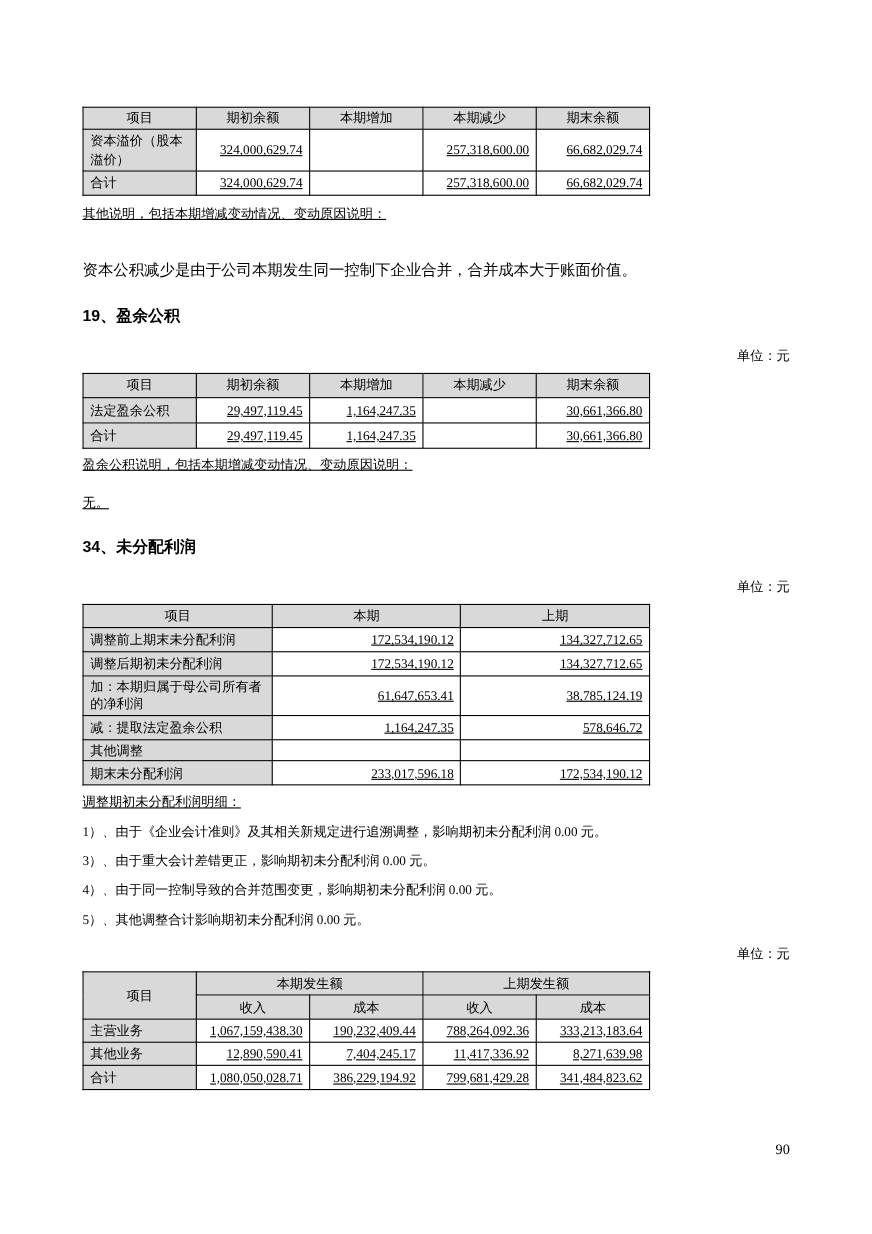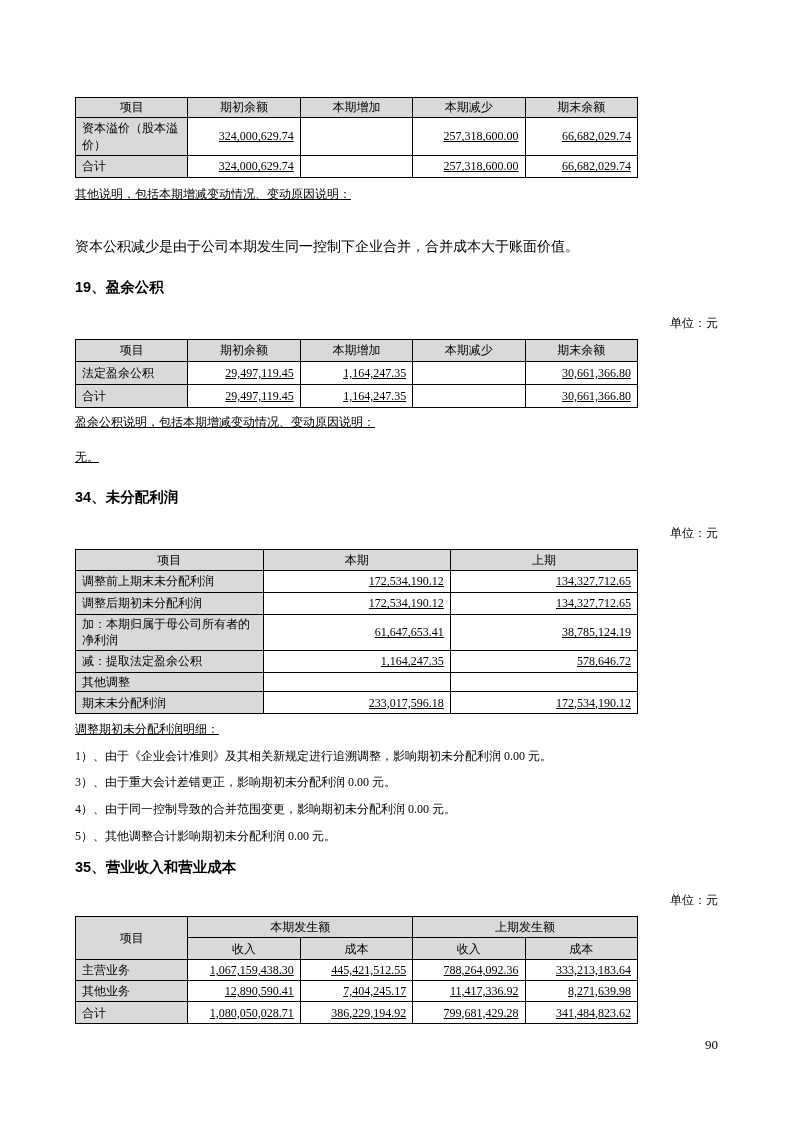--- a/index.html
+++ b/index.html
@@ -7,21 +7,21 @@
   body {
     width:793px; height:1122px;
     background:#ffffff;
     font-family:"Liberation Serif", serif;
     color:#000000;
     position:relative;
     overflow:hidden;
   }
   .content { position:absolute; left:75px; top:97px; width:643px; }
 
-  table { border-collapse:collapse; width:563px; table-layout:fixed; border:1.5px solid #000;padding-left:16px; }
+  table { border-collapse:collapse; width:516px; table-layout:fixed; border:1.5px solid #000;padding-left:16px; }
   th, td {
     border:1px solid #000;
     font-size:12px;
     font-weight:normal;
     padding:1px 6px;
     vertical-align:middle;
     line-height:1.35;
     overflow:hidden;
     word-break:break-all;
   }
@@ -165,21 +165,20 @@
       <td class="num">172,534,190.12</td>
     </tr>
   </tbody>
     </table>
   <p class="note" style="margin-top:8px">调整期初未分配利润明细：</p>
   <p class="detail-line">1）、由于《企业会计准则》及其相关新规定进行追溯调整，影响期初未分配利润 0.00 元。</p>
   <p class="detail-line">3）、由于重大会计差错更正，影响期初未分配利润 0.00 元。</p>
   <p class="detail-line">4）、由于同一控制导致的合并范围变更，影响期初未分配利润 0.00 元。</p>
   <p class="detail-line">5）、其他调整合计影响期初未分配利润 0.00 元。</p>
 
-  <div class="heading h35">35、营业收入和营业成本</div>
   <div class="unit" style="margin-top:15px">单位：元</div>
   <table>
     <colgroup>
         <col style="width:20%">
         <col style="width:20%">
         <col style="width:20%">
         <col style="width:20%">
         <col style="width:20%">
       </colgroup>
     <tbody>
@@ -190,21 +189,21 @@
     </tr>
     <tr style="height:22px">
       <th>收入</th>
       <th>成本</th>
       <th>收入</th>
       <th>成本</th>
     </tr>
     <tr style="height:21px">
       <td class="lbl">主营业务</td>
       <td class="num">1,067,159,438.30</td>
-      <td class="num">445,421,512.55</td>
+      <td class="num">190,232,409.44</td>
       <td class="num">788,264,092.36</td>
       <td class="num">333,213,183.64</td>
     </tr>
     <tr style="height:21px">
       <td class="lbl">其他业务</td>
       <td class="num">12,890,590.41</td>
       <td class="num">7,404,245.17</td>
       <td class="num">11,417,336.92</td>
       <td class="num">8,271,639.98</td>
     </tr>

